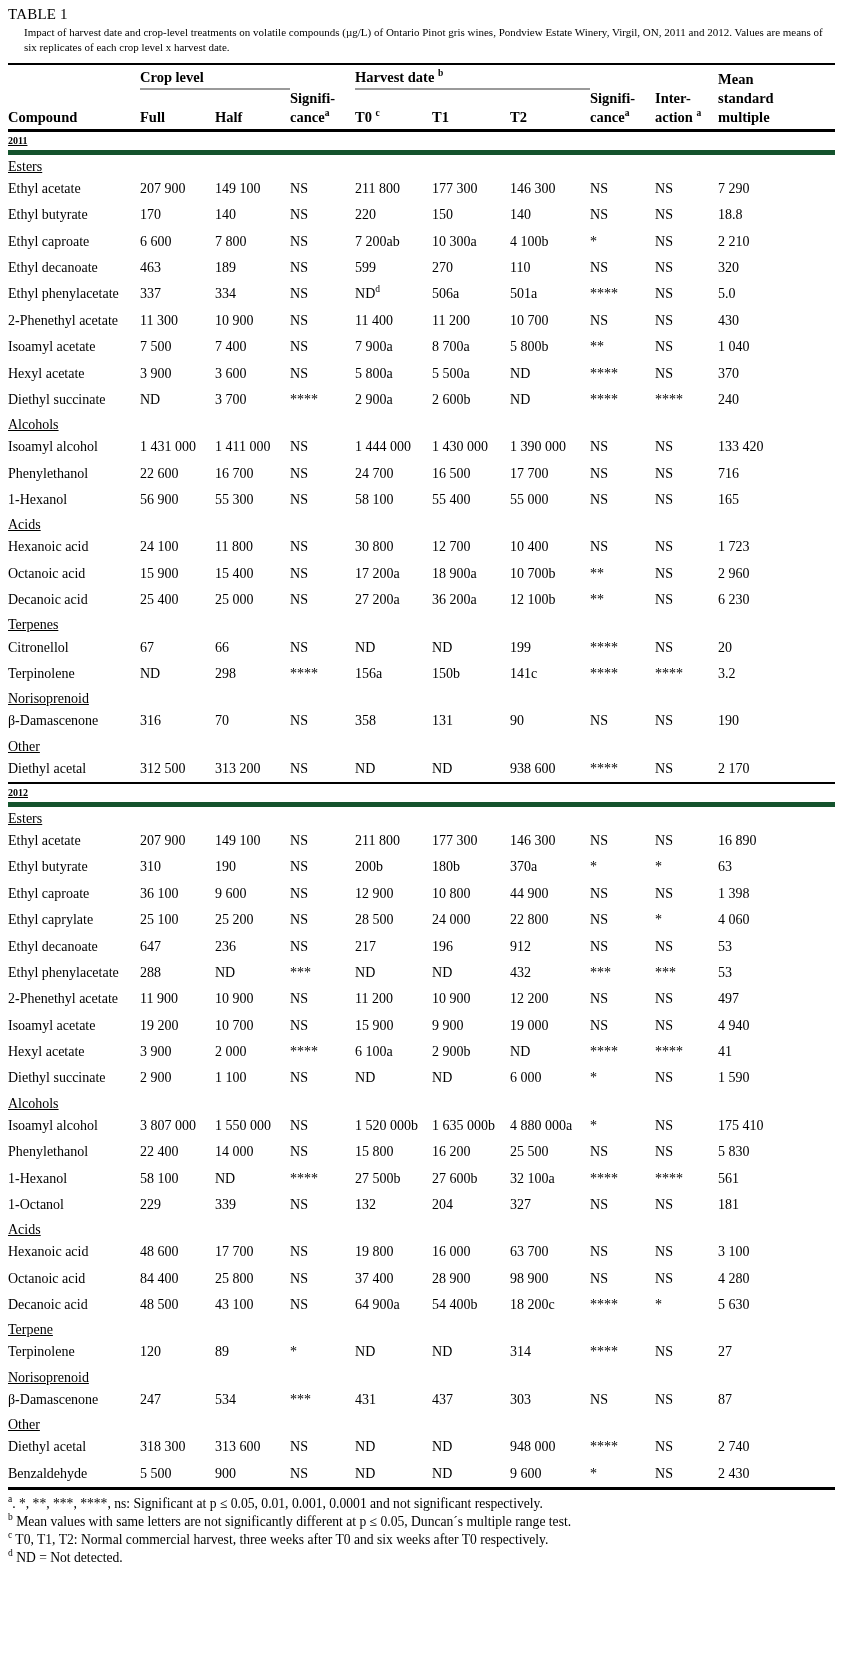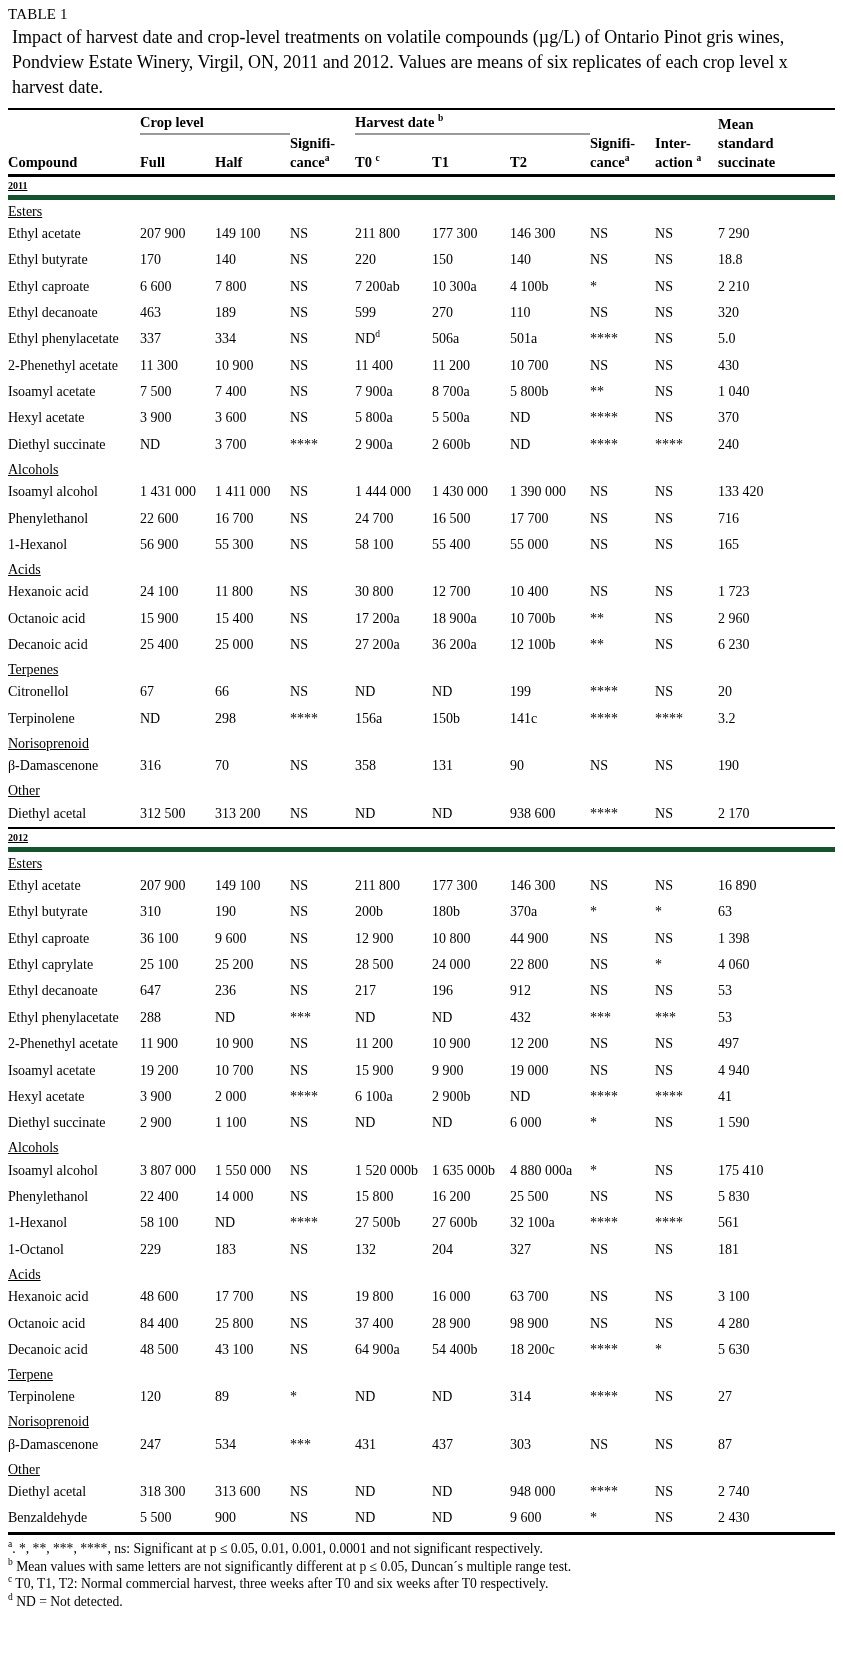--- a/index.html
+++ b/index.html
@@ -12,23 +12,23 @@
   .page {
     width: 843px;
     min-height: 1670px;
     padding: 6px 8px 10px 8px;
   }
   .table-label {
     font-size: 15px;
     letter-spacing: 0.2px;
   }
   .caption {
-    font-size: 18px;
+    font-size: 11px;
     line-height: 1.4;
-    margin: 2px 0 7px 4px;
+    margin: 2px 0 7px 16px;
   }
   table.main {
     border-collapse: collapse;
     table-layout: fixed;
     width: 827px;
     border-top: 2px solid #000;
     border-bottom: 3px solid #000;
     font-size: 14px;
   }
   table.main td { overflow: hidden; }
@@ -120,21 +120,21 @@
       <tr class="col-names">
         <td>Compound</td>
         <td>Full</td>
         <td>Half</td>
         <td><span>cance</span><sup>a</sup></td>
         <td><span>T0</span> <sup>c</sup></td>
         <td>T1</td>
         <td>T2</td>
         <td><span>cance</span><sup>a</sup></td>
         <td><span>action </span><sup>a</sup></td>
-        <td>succinate</td>
+        <td>multiple</td>
       </tr>
     </thead>
     <tbody id="table-body">
         <tr class="year-row">
           <td colspan="10">2011</td>
         </tr>
         <tr class="group-row">
           <td colspan="10"><span class="group-name">Esters</span></td>
         </tr>
         <tr class="data-row">
@@ -541,21 +541,21 @@
           <td>27 500b</td>
           <td>27 600b</td>
           <td>32 100a</td>
           <td>****</td>
           <td>****</td>
           <td>561</td>
         </tr>
         <tr class="data-row">
           <td>1-Octanol</td>
           <td>229</td>
-          <td>183</td>
+          <td>339</td>
           <td>NS</td>
           <td>132</td>
           <td>204</td>
           <td>327</td>
           <td>NS</td>
           <td>NS</td>
           <td>181</td>
         </tr>
         <tr class="group-row">
           <td colspan="10"><span class="group-name">Acids</span></td>

